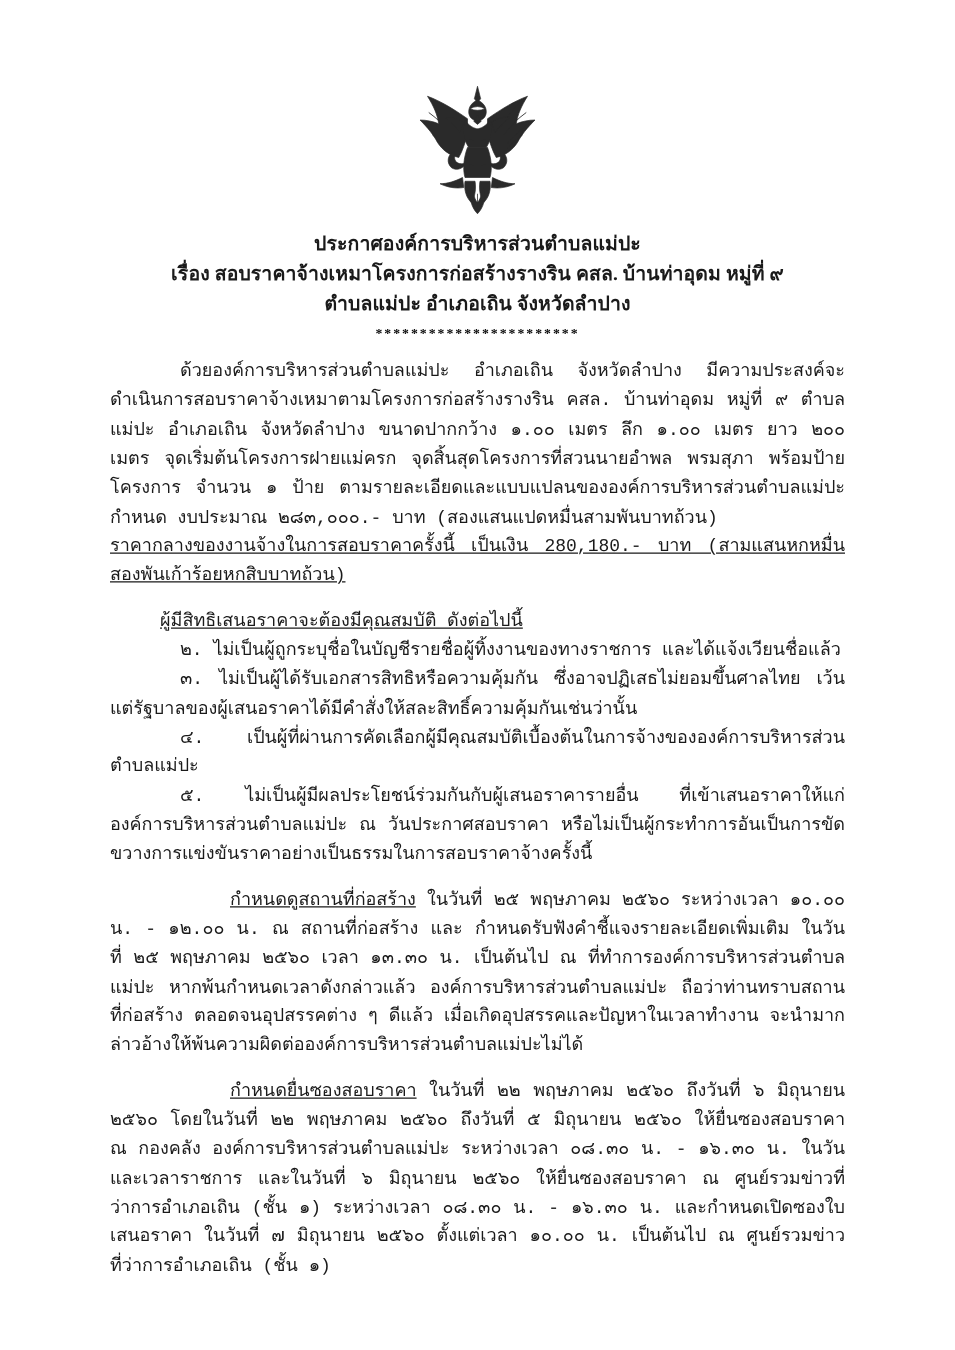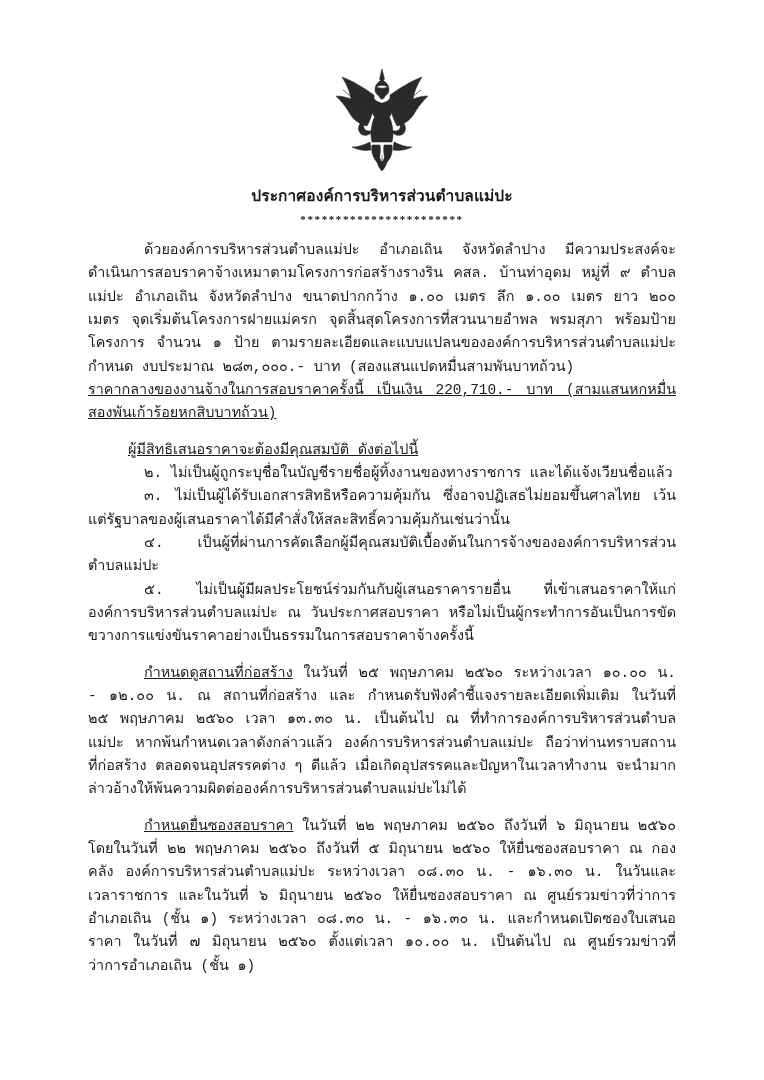--- a/index.html
+++ b/index.html
@@ -69,21 +69,21 @@
     font-family: Liberation Mono, monospace;
   }
   p.para {
     margin: 0 0 0 0;
     text-indent: 0;
   }
   p.para + p.para { margin-top: 0; }
   .gap { height: 13px; }
   .indent { display: inline-block; width: 56px; }
   .indent-sm { display: inline-block; width: 40px; }
-  .u { text-decoration: underline; }
+  .u { text-decoration: underline; margin-left: 40px; }
   .u-block {
     text-decoration: underline;
     display: inline;
   }
   .sect-head {
     text-decoration: underline;
     font-weight: 400;
     margin-top: 27px;
   }
 </style>
@@ -140,28 +140,30 @@
 
         <path d="M98 176 C94 192 98 208 108 218 C118 208 122 192 118 176
                  C114 188 112 196 108 200 C104 196 102 188 98 176 Z"></path>
         <path d="M108 186 L108 212" fill="none" stroke-width="1.2"></path>
       </g>
     </svg>
   </div>
 
   <div class="doc-head">
     <div class="hline">ประกาศองค์การบริหารส่วนตำบลแม่ปะ</div>
+    <div class="hline">เรื่อง  สอบราคาจ้างเหมาโครงการก่อสร้างรางริน  คสล. บ้านท่าอุดม  หมู่ที่ ๙</div>
+    <div class="hline">ตำบลแม่ปะ  อำเภอเถิน  จังหวัดลำปาง</div>
   </div>
   <div class="stars">***********************</div>
 
   <div class="body-block">
 
     <p class="para"><span class="indent"></span><span>ด้วยองค์การบริหารส่วนตำบลแม่ปะ อำเภอเถิน  จังหวัดลำปาง  มีความประสงค์จะดำเนินการสอบราคาจ้างเหมาตามโครงการก่อสร้างรางริน  คสล. บ้านท่าอุดม  หมู่ที่ ๙ ตำบลแม่ปะ อำเภอเถิน จังหวัดลำปาง ขนาดปากกว้าง  ๑.๐๐ เมตร ลึก ๑.๐๐ เมตร ยาว ๒๐๐  เมตร จุดเริ่มต้นโครงการฝายแม่ครก  จุดสิ้นสุดโครงการที่สวนนายอำพล พรมสุภา  พร้อมป้ายโครงการ  จำนวน ๑  ป้าย  ตามรายละเอียดและแบบแปลนขององค์การบริหารส่วนตำบลแม่ปะกำหนด  งบประมาณ ๒๘๓,๐๐๐.- บาท  (สองแสนแปดหมื่นสามพันบาทถ้วน)</span></p>
 
-    <p class="para"><span class="u-block">ราคากลางของงานจ้างในการสอบราคาครั้งนี้  เป็นเงิน 220,710.- บาท  (สามแสนหกหมื่นสองพันเก้าร้อยหกสิบบาทถ้วน)</span></p>
+    <p class="para"><span class="u-block">ราคากลางของงานจ้างในการสอบราคาครั้งนี้  เป็นเงิน 280,180.- บาท  (สามแสนหกหมื่นสองพันเก้าร้อยหกสิบบาทถ้วน)</span></p>
 
     <div class="gap"></div>
 
     <p class="para"><span class="indent-sm"></span><span class="sect-head">ผู้มีสิทธิเสนอราคาจะต้องมีคุณสมบัติ ดังต่อไปนี้</span></p>
 
 
     <p class="para"><span class="indent"></span><span>๒. ไม่เป็นผู้ถูกระบุชื่อในบัญชีรายชื่อผู้ทิ้งงานของทางราชการ   และได้แจ้งเวียนชื่อแล้ว</span></p>
 
     <p class="para"><span class="indent"></span><span>๓. ไม่เป็นผู้ได้รับเอกสารสิทธิหรือความคุ้มกัน ซึ่งอาจปฏิเสธไม่ยอมขึ้นศาลไทย เว้นแต่รัฐบาลของผู้เสนอราคาได้มีคำสั่งให้สละสิทธิ์ความคุ้มกันเช่นว่านั้น</span></p>
 

